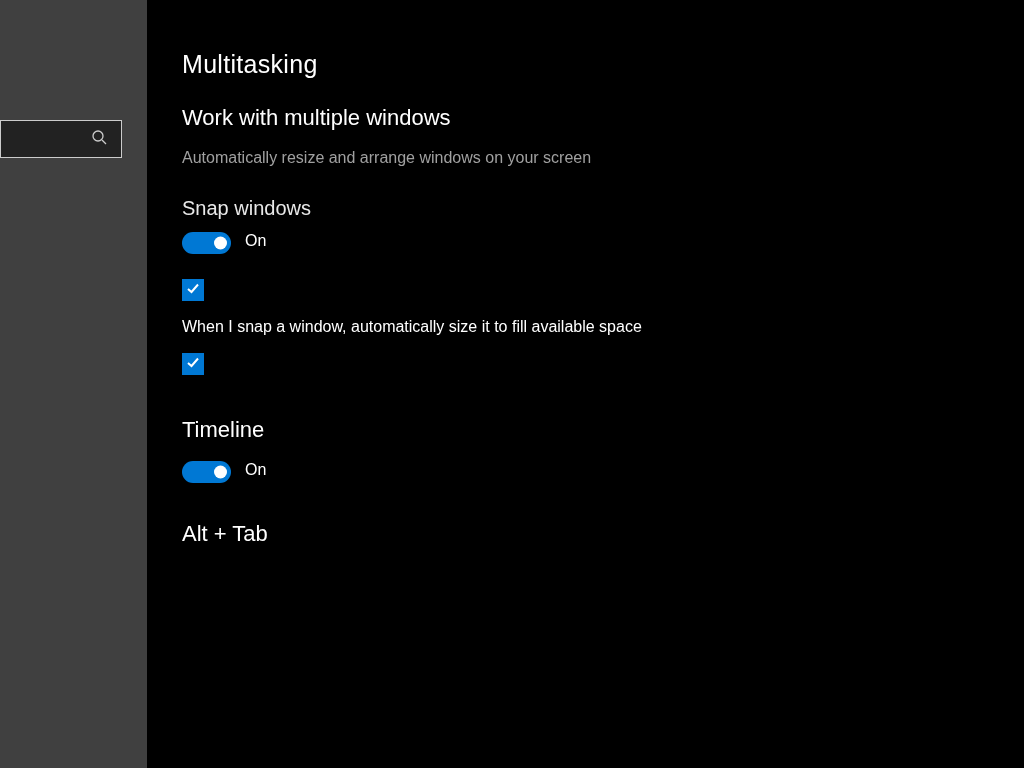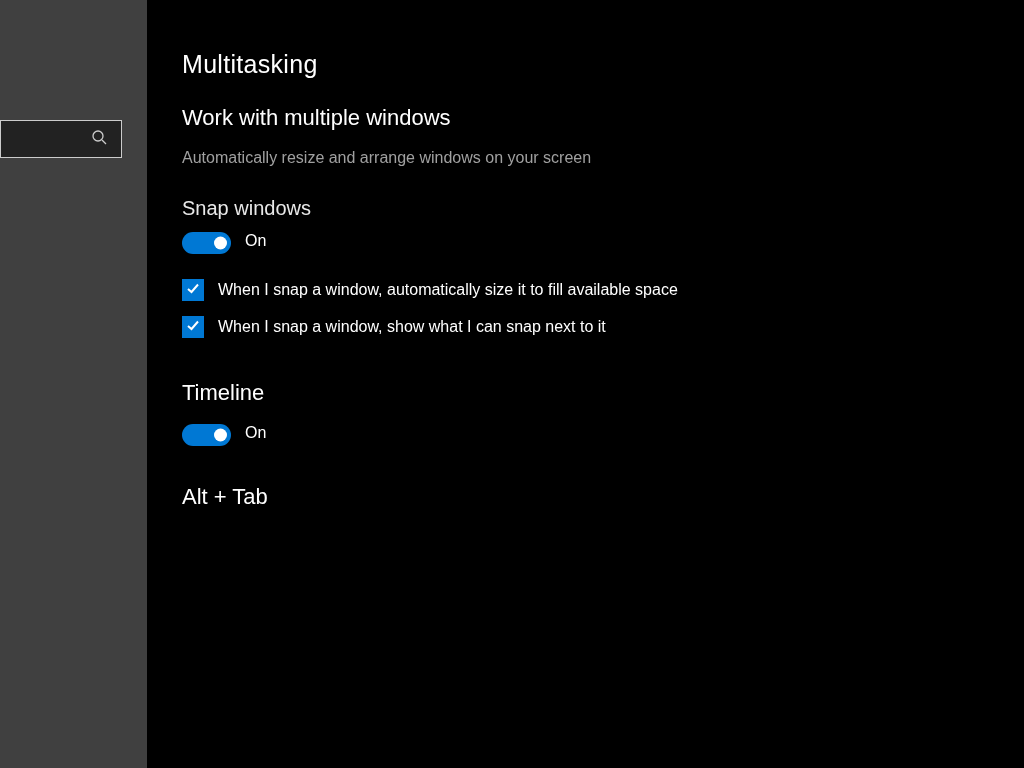--- a/index.html
+++ b/index.html
@@ -88,20 +88,21 @@
     }
     .toggle-state {
       font-size: 16px;
     }
     .checkbox-row {
       display: flex;
       align-items: flex-start;
       gap: 14px;
       margin-bottom: 14px;
       max-width: 680px;
+      flex-direction: column;
     }
     .checkbox {
       width: 22px;
       height: 22px;
       background: #0078d4;
       flex-shrink: 0;
       display: flex;
       align-items: center;
       justify-content: center;
       cursor: pointer;
@@ -160,21 +161,20 @@
     </div>
 
     <div class="checkbox-row">
       <div class="checkbox">
         <span>
           <svg viewBox="0 0 16 16" fill="none" stroke="#fff" stroke-width="2">
               <polyline points="3,9 6.5,12 13,4.5"></polyline>
             </svg>
         </span>
       </div>
-      <span class="checkbox-label">When I snap a window, show what I can snap next to it</span>
     </div>
 
   </div>
 
   <div class="section-2">
     <h2 class="section-heading">Timeline</h2>
     <div class="toggle-row">
       <div class="toggle">
         <div class="toggle-knob"></div>
       </div>

